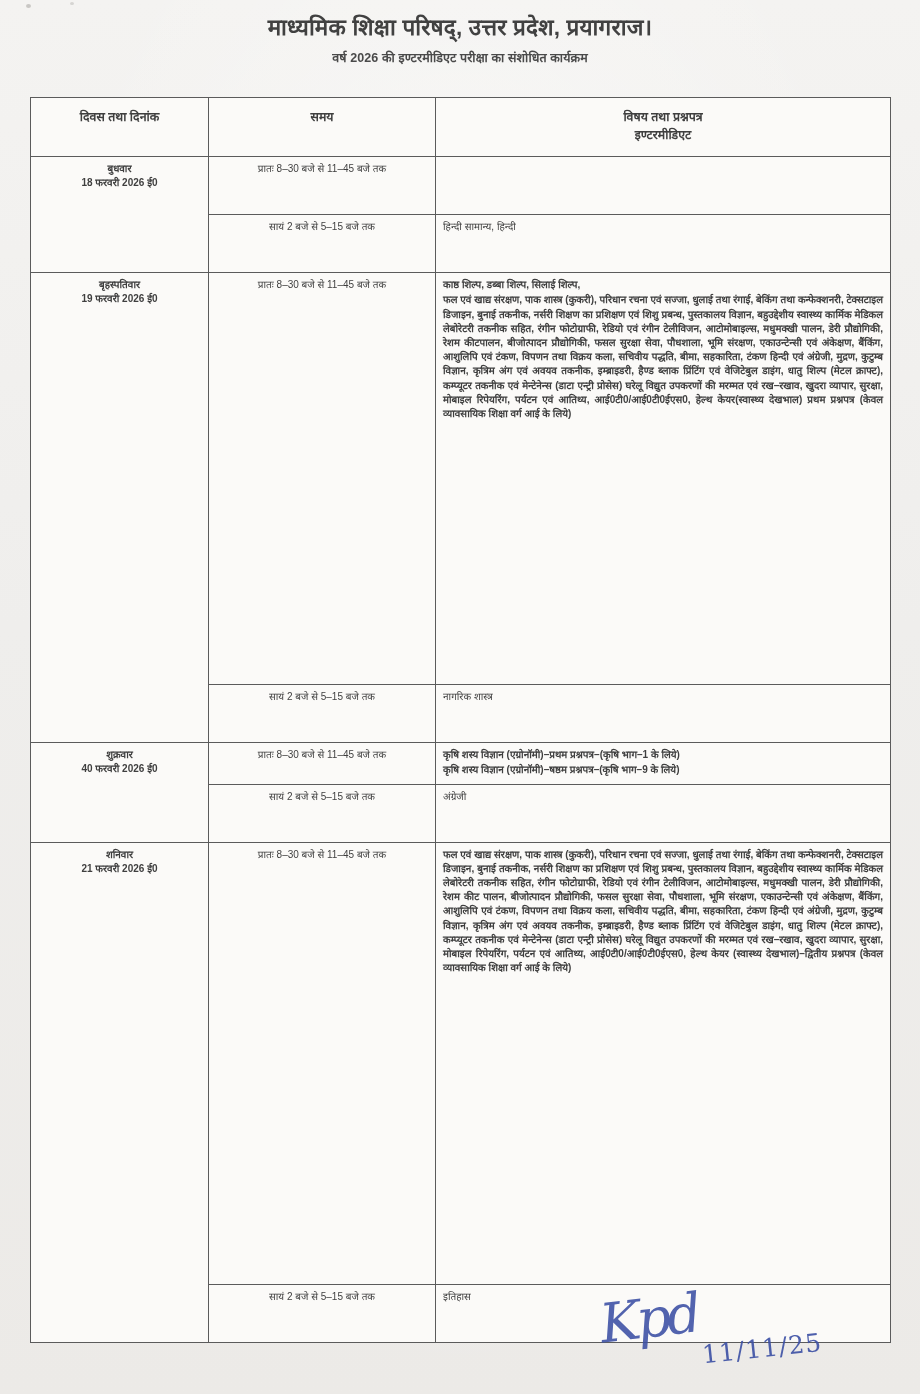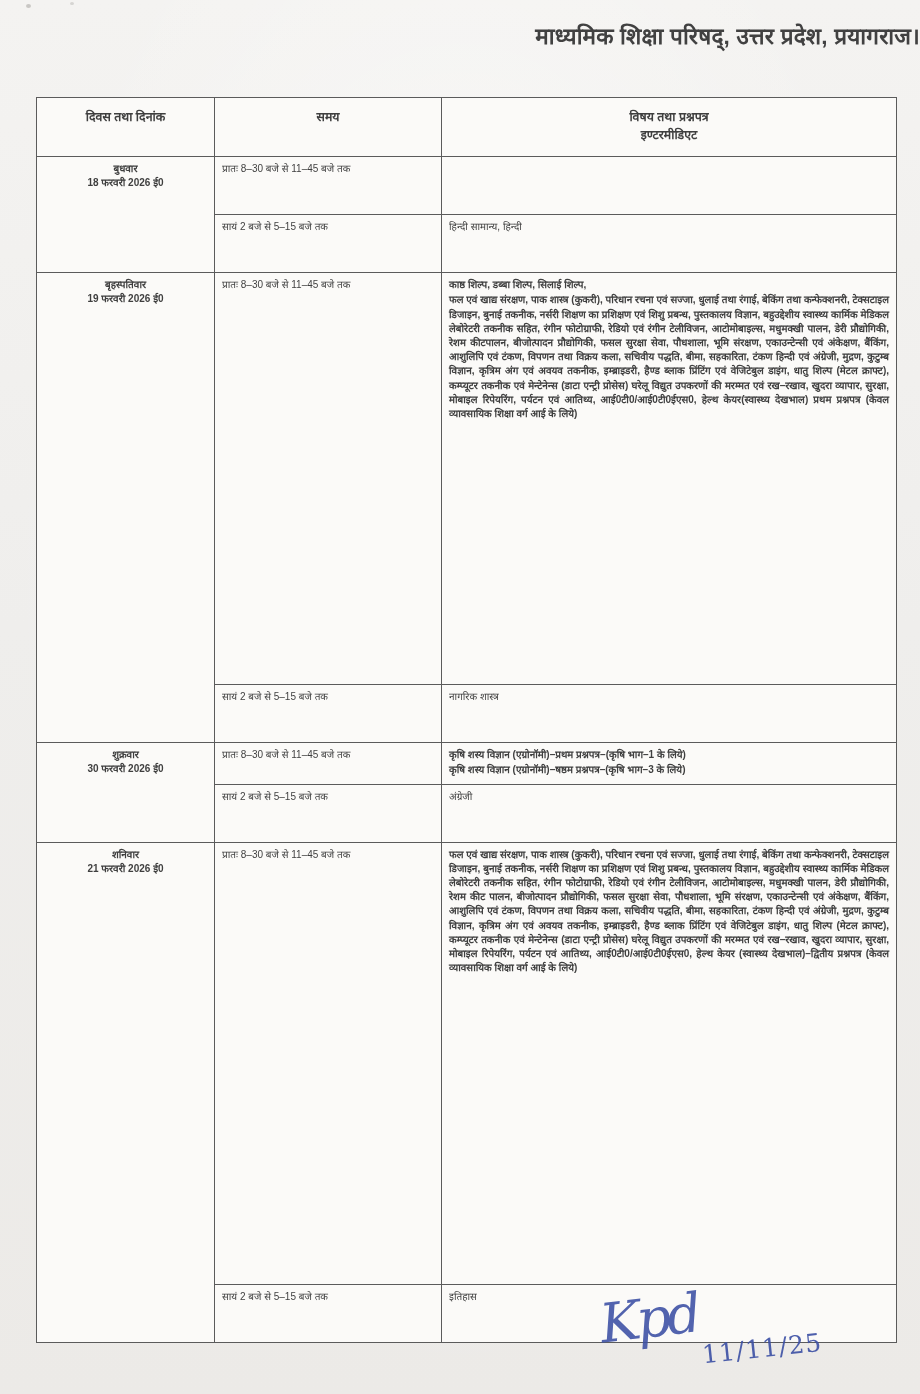--- a/index.html
+++ b/index.html
@@ -31,43 +31,43 @@
   .sheet {
     position: relative;
     z-index: 1;
     width: 920px;
     height: 1394px;
     box-sizing: border-box;
     padding: 0;
   }
 
   .header-block {
-    text-align: right;
-    padding-top: 23px;
+    text-align: center;
+    padding-top: 14px;
   }
   .doc-title {
     font-size: 22.5px;
     font-weight: 700;
     letter-spacing: 0.2px;
     color: #414141;
     line-height: 1.25;
     filter: blur(0.18px);
   }
   .doc-subtitle {
     font-size: 12.5px;
     font-weight: 700;
     color: #4a4a4a;
     margin-top: 7px;
     letter-spacing: 0.1px;
     filter: blur(0.32px);
   }
 
   .table-wrap {
     position: absolute;
-    left: 36px;
+    left: 30px;
     top: 97px;
     width: 860px;
   }
 
   table.schedule {
     width: 860px;
     border-collapse: collapse;
     table-layout: fixed;
     background: #fbfaf8;
   }
@@ -99,21 +99,21 @@
     text-align: center;
     vertical-align: middle;
     font-size: 12.2px;
     line-height: 1.6;
     font-weight: 600;
   }
   td.day-cell .day-name { display: block; }
   td.day-cell .day-date { display: block; }
 
   td.time-cell {
-    text-align: left;
+    text-align: center;
     vertical-align: top;
     font-size: 11.6px;
     line-height: 1.45;
     padding-top: 7px;
     margin-left: 38px;
   }
 
   td.subj-cell {
     text-align: justify;
     text-justify: inter-word;
@@ -179,20 +179,21 @@
 <body>
 
 <div class="paper-tint"></div>
 <div class="speck a"></div>
 <div class="speck b"></div>
 
 <div class="sheet">
 
   <div class="header-block">
     <div class="doc-title">माध्यमिक शिक्षा परिषद्, उत्तर प्रदेश, प्रयागराज।</div>
+    <div class="doc-subtitle">वर्ष 2026 की इण्टरमीडिएट परीक्षा का संशोधित कार्यक्रम</div>
   </div>
 
   <div class="table-wrap">
     <table class="schedule">
       <colgroup>
         <col class="col-day">
         <col class="col-time">
         <col class="col-subj">
       </colgroup>
       <thead>
@@ -232,26 +233,26 @@
           </td>
         </tr>
         <tr>
           <td class="time-cell">सायं 2 बजे से 5–15 बजे तक</td>
           <td class="subj-cell empty-cell">नागरिक शास्त्र</td>
         </tr>
 
         <tr>
           <td class="day-cell" rowspan="2">
             <span class="day-name">शुक्रवार</span>
-            <span class="day-date">30 फरवरी 2026 ई0</span>
+            <span class="day-date">40 फरवरी 2026 ई0</span>
           </td>
           <td class="time-cell">प्रातः 8–30 बजे से 11–45 बजे तक</td>
           <td class="subj-cell">
             <p>कृषि शस्य विज्ञान (एग्रोनॉमी)–प्रथम प्रश्नपत्र–(कृषि भाग–1 के लिये)</p>
-            <p>कृषि शस्य विज्ञान (एग्रोनॉमी)–षष्ठम प्रश्नपत्र–(कृषि भाग–3 के लिये)</p>
+            <p>कृषि शस्य विज्ञान (एग्रोनॉमी)–षष्ठम प्रश्नपत्र–(कृषि भाग–9 के लिये)</p>
           </td>
         </tr>
         <tr>
           <td class="time-cell">सायं 2 बजे से 5–15 बजे तक</td>
           <td class="subj-cell empty-cell">अंग्रेजी</td>
         </tr>
 
         <tr>
           <td class="day-cell" rowspan="2">
             <span class="day-name">शनिवार</span>

